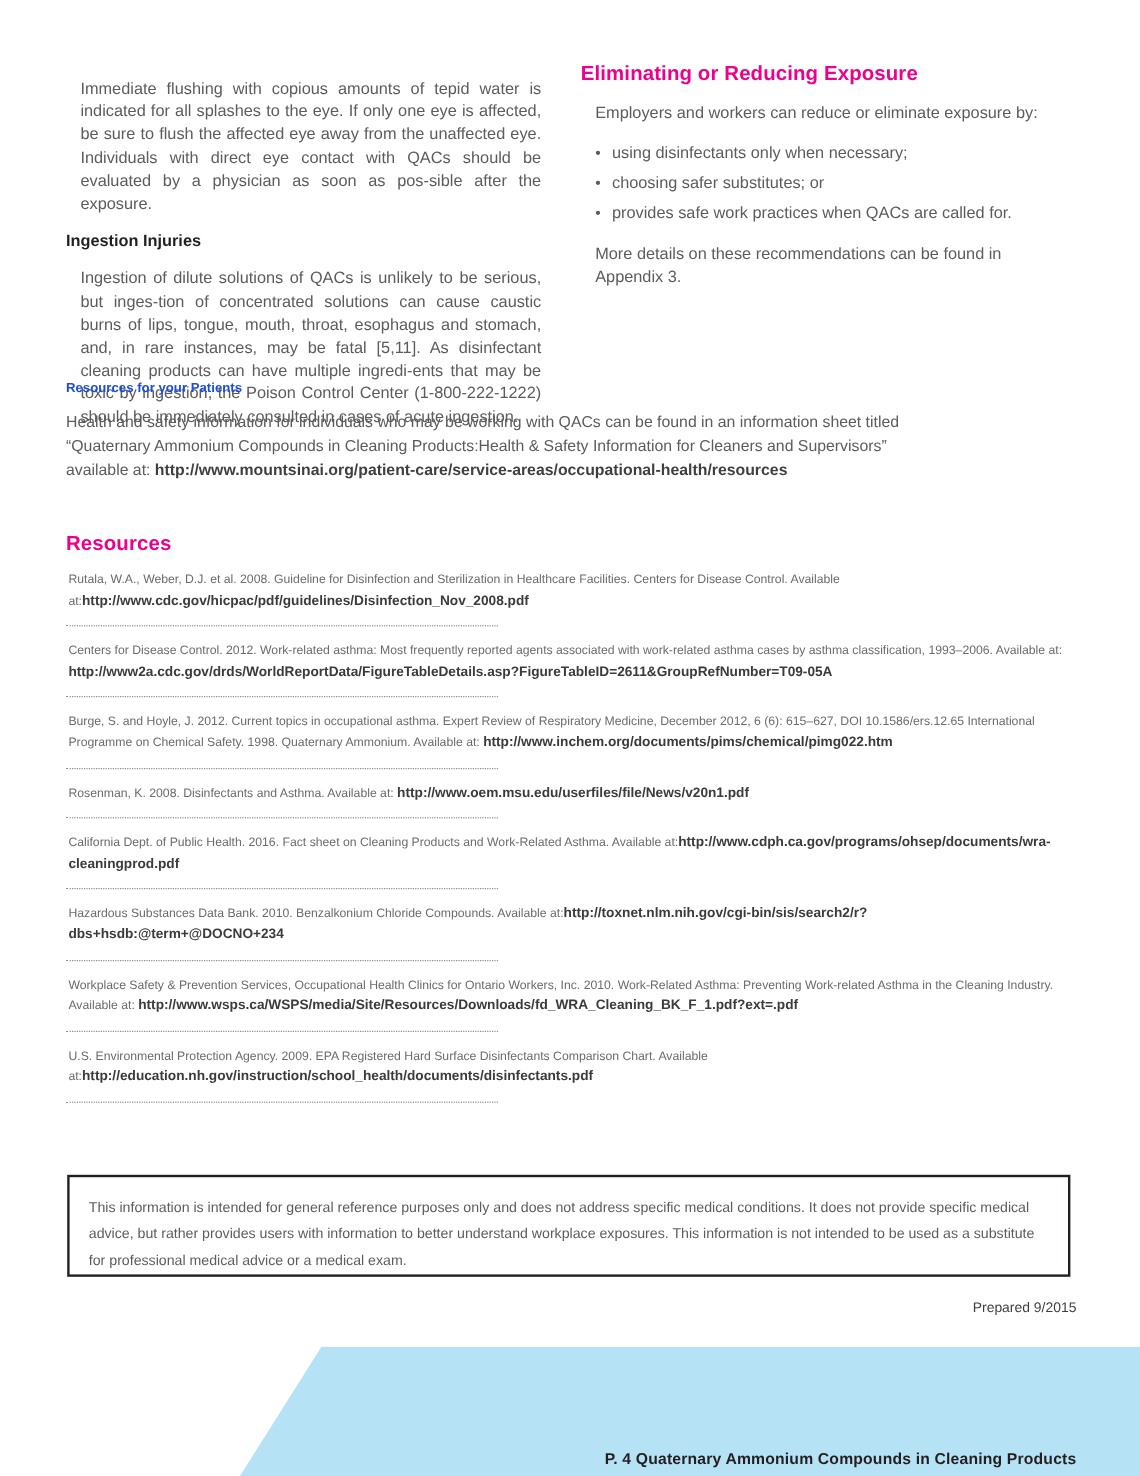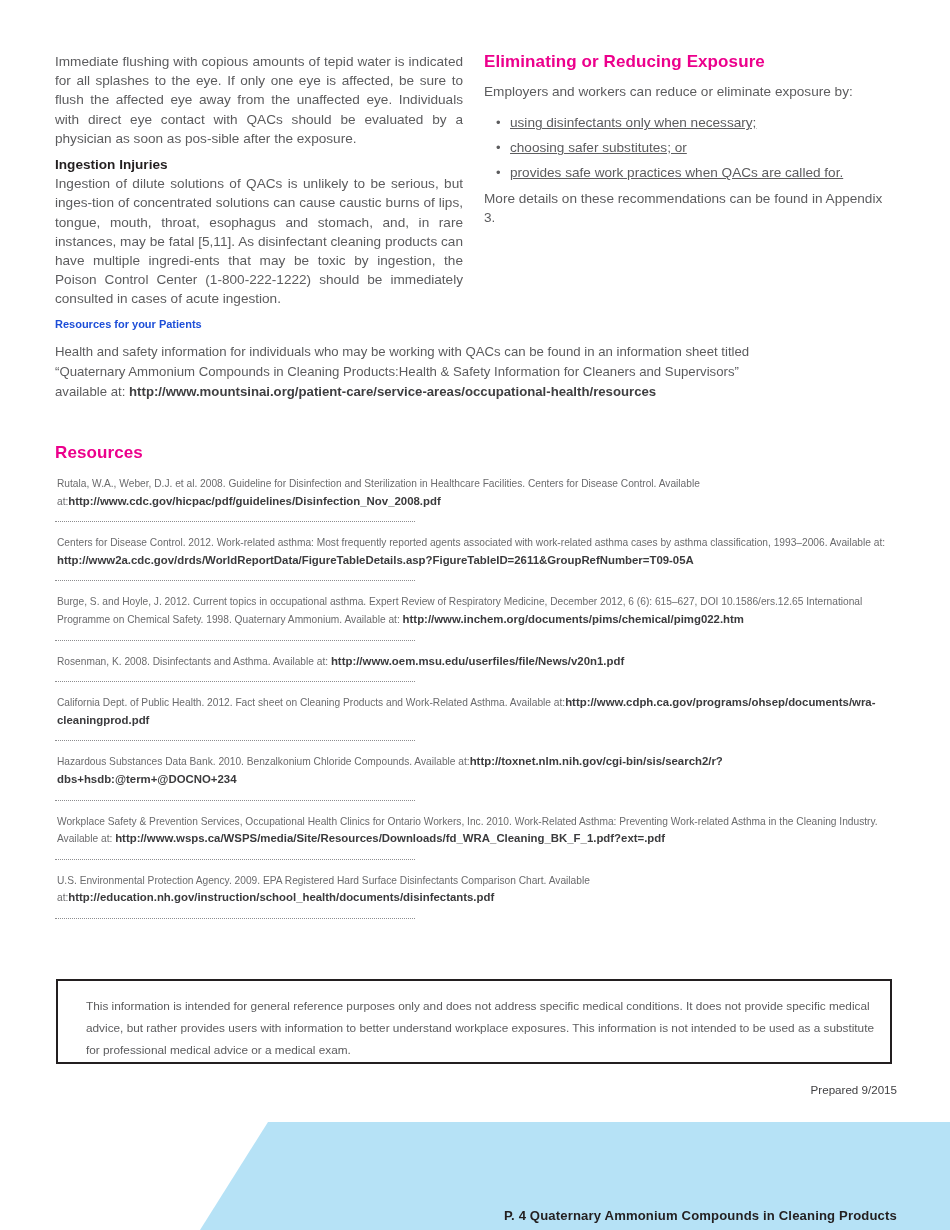--- a/index.html
+++ b/index.html
@@ -33,21 +33,21 @@
     position: absolute;
     left: 484px;
     top: 52px;
     width: 412px;
   }
 
   .body-text {
     font-size: 13.6px;
     line-height: 19.2px;
     color: #5c5c5e;
-    margin: 0;
+    margin: 12px;
     text-align: left;
   }
   .body-text.justify {
     text-align: justify;
     text-justify: inter-word;
   }
 
   .sub-head {
     font-size: 13.6px;
     line-height: 19.2px;
@@ -75,21 +75,20 @@
   ul.bullets {
     margin: 9px 0 4px 0;
     padding-left: 26px;
     list-style: none;
   }
   ul.bullets li {
     font-size: 13.6px;
     line-height: 25px;
     color: #5c5c5e;
     position: relative;
-    text-decoration: underline;
   }
   ul.bullets li::before {
     content: "\2022";
     position: absolute;
     left: -14px;
     top: 0;
     color: #5c5c5e;
     font-size: 13px;
   }
 
@@ -148,21 +147,21 @@
 
   
   .disclaimer {
     position: absolute;
     left: 56px;
     top: 979px;
     width: 836px;
     height: 85px;
     border: 2px solid #231f20;
     box-sizing: border-box;
-    padding: 14px 16px 10px 28px;
+    padding: 14px 16px 10px 16px;
   }
   .disclaimer p {
     margin: 0;
     font-size: 11.8px;
     line-height: 22px;
     color: #5c5c5e;
   }
 
   .prepared {
     position: absolute;
@@ -235,21 +234,21 @@
     <h2 class="pink-head">Resources</h2>
     <div id="ref-list">
         <p class="ref"><span>Rutala, W.A., Weber, D.J. et al. 2008. Guideline for Disinfection and Sterilization in Healthcare Facilities. Centers for Disease Control. Available at:</span><span class="url">http://www.cdc.gov/hicpac/pdf/guidelines/Disinfection_Nov_2008.pdf</span></p>
         <span class="ref-sep"></span>
         <p class="ref"><span>Centers for Disease Control. 2012. Work-related asthma: Most frequently reported agents associated with work-related asthma cases by asthma classification, 1993–2006. Available at: </span><span class="url">http://www2a.cdc.gov/drds/WorldReportData/FigureTableDetails.asp?FigureTableID=2611&amp;GroupRefNumber=T09-05A</span></p>
         <span class="ref-sep"></span>
         <p class="ref"><span>Burge, S. and Hoyle, J. 2012. Current topics in occupational asthma. Expert Review of Respiratory Medicine, December 2012, 6 (6): 615–627, DOI 10.1586/ers.12.65</span><span> International Programme on Chemical Safety. 1998. Quaternary Ammonium. Available at: </span><span class="url">http://www.inchem.org/documents/pims/chemical/pimg022.htm</span></p>
         <span class="ref-sep"></span>
         <p class="ref"><span>Rosenman, K. 2008. Disinfectants and Asthma. Available at: </span><span class="url">http://www.oem.msu.edu/userfiles/file/News/v20n1.pdf</span></p>
         <span class="ref-sep"></span>
-        <p class="ref"><span>California Dept. of Public Health. 2012. Fact sheet on Cleaning Products and Work-Related Asthma. Available at:</span><span class="url">http://www.cdph.ca.gov/programs/ohsep/documents/wra-cleaningprod.pdf</span></p>
+        <p class="ref"><span>California Dept. of Public Health. 2016. Fact sheet on Cleaning Products and Work-Related Asthma. Available at:</span><span class="url">http://www.cdph.ca.gov/programs/ohsep/documents/wra-cleaningprod.pdf</span></p>
         <span class="ref-sep"></span>
         <p class="ref"><span>Hazardous Substances Data Bank. 2010. Benzalkonium Chloride Compounds. Available at:</span><span class="url">http://toxnet.nlm.nih.gov/cgi-bin/sis/search2/r?dbs+hsdb:@term+@DOCNO+234</span></p>
         <span class="ref-sep"></span>
         <p class="ref"><span>Workplace Safety &amp; Prevention Services, Occupational Health Clinics for Ontario Workers, Inc. 2010. Work-Related Asthma: Preventing Work-related Asthma in the Cleaning Industry. Available at: </span><span class="url">http://www.wsps.ca/WSPS/media/Site/Resources/Downloads/fd_WRA_Cleaning_BK_F_1.pdf?ext=.pdf</span></p>
         <span class="ref-sep"></span>
         <p class="ref"><span>U.S. Environmental Protection Agency. 2009. EPA Registered Hard Surface Disinfectants Comparison Chart. Available at:</span><span class="url">http://education.nh.gov/instruction/school_health/documents/disinfectants.pdf</span></p>
         <span class="ref-sep"></span>
       </div>
   </div>
 

